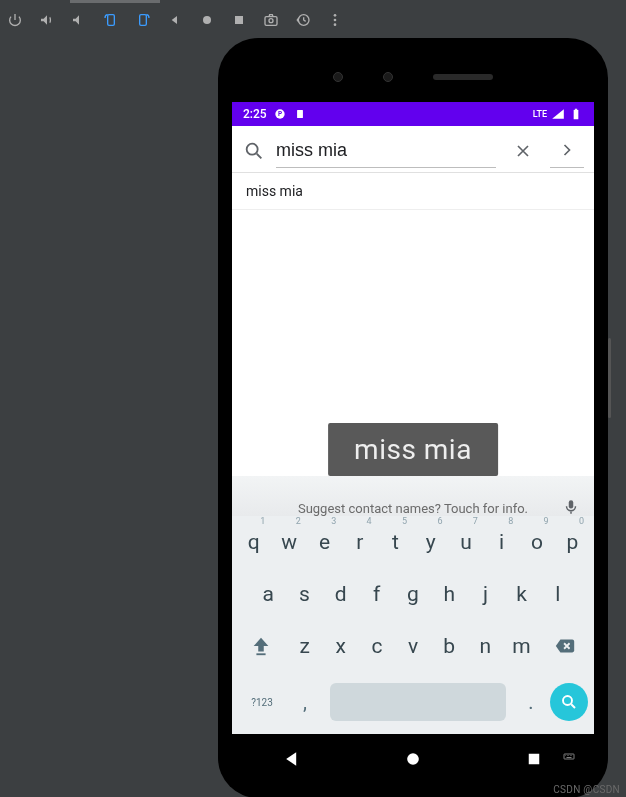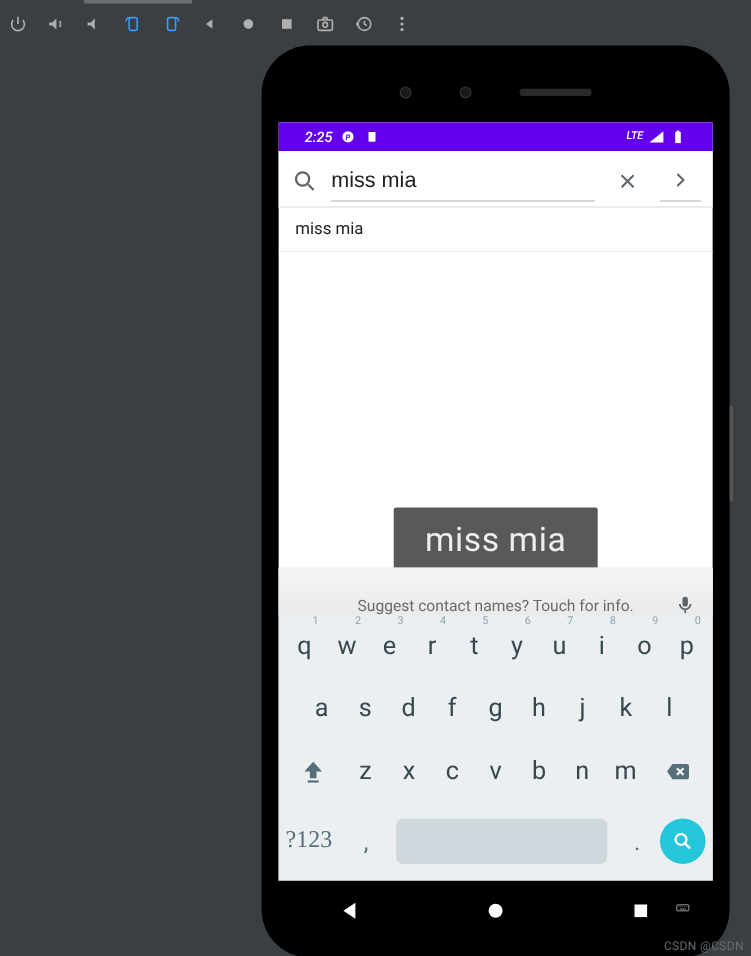--- a/index.html
+++ b/index.html
@@ -91,24 +91,23 @@
     bottom: 50px;
     background: #fff;
   }
   
   .status-bar {
     height: 24px;
     background: #6200ee;
     color: #fff;
     display: flex;
     align-items: center;
-    padding: 0 22px;
+    padding: 0 11px;
     font-size: 12px;
     font-weight: 500;
-    font-style: italic;
   }
   .status-left { display: flex; align-items: center; gap: 6px; }
   .status-right { margin-left: auto; display: flex; align-items: center; gap: 4px; font-size: 9px; }
   .status-ico { width: 14px; height: 14px; }
   
   .app-bar {
     background: #fff;
     padding: 8px 10px 4px 10px;
     border-bottom: 1px solid #e0e0e0;
   }
@@ -217,24 +216,24 @@
     justify-content:center;
   }
   .row4 {
     display: flex;
     align-items: center;
     padding: 8px 6px 10px 6px;
     gap: 4px;
   }
   .sym-key {
     width: 48px;
-    font-size: 20px;
+    text-align: center;
+    font-size: 10px;
     color: #546e7a;
     padding: 12px 0;
-    font-family: Liberation Serif, serif;
   }
   .comma-key, .dot-key {
     width: 30px;
     text-align: center;
     font-size: 20px;
     color: #546e7a;
     padding: 10px 0;
   }
   .space-key {
     flex: 1;

